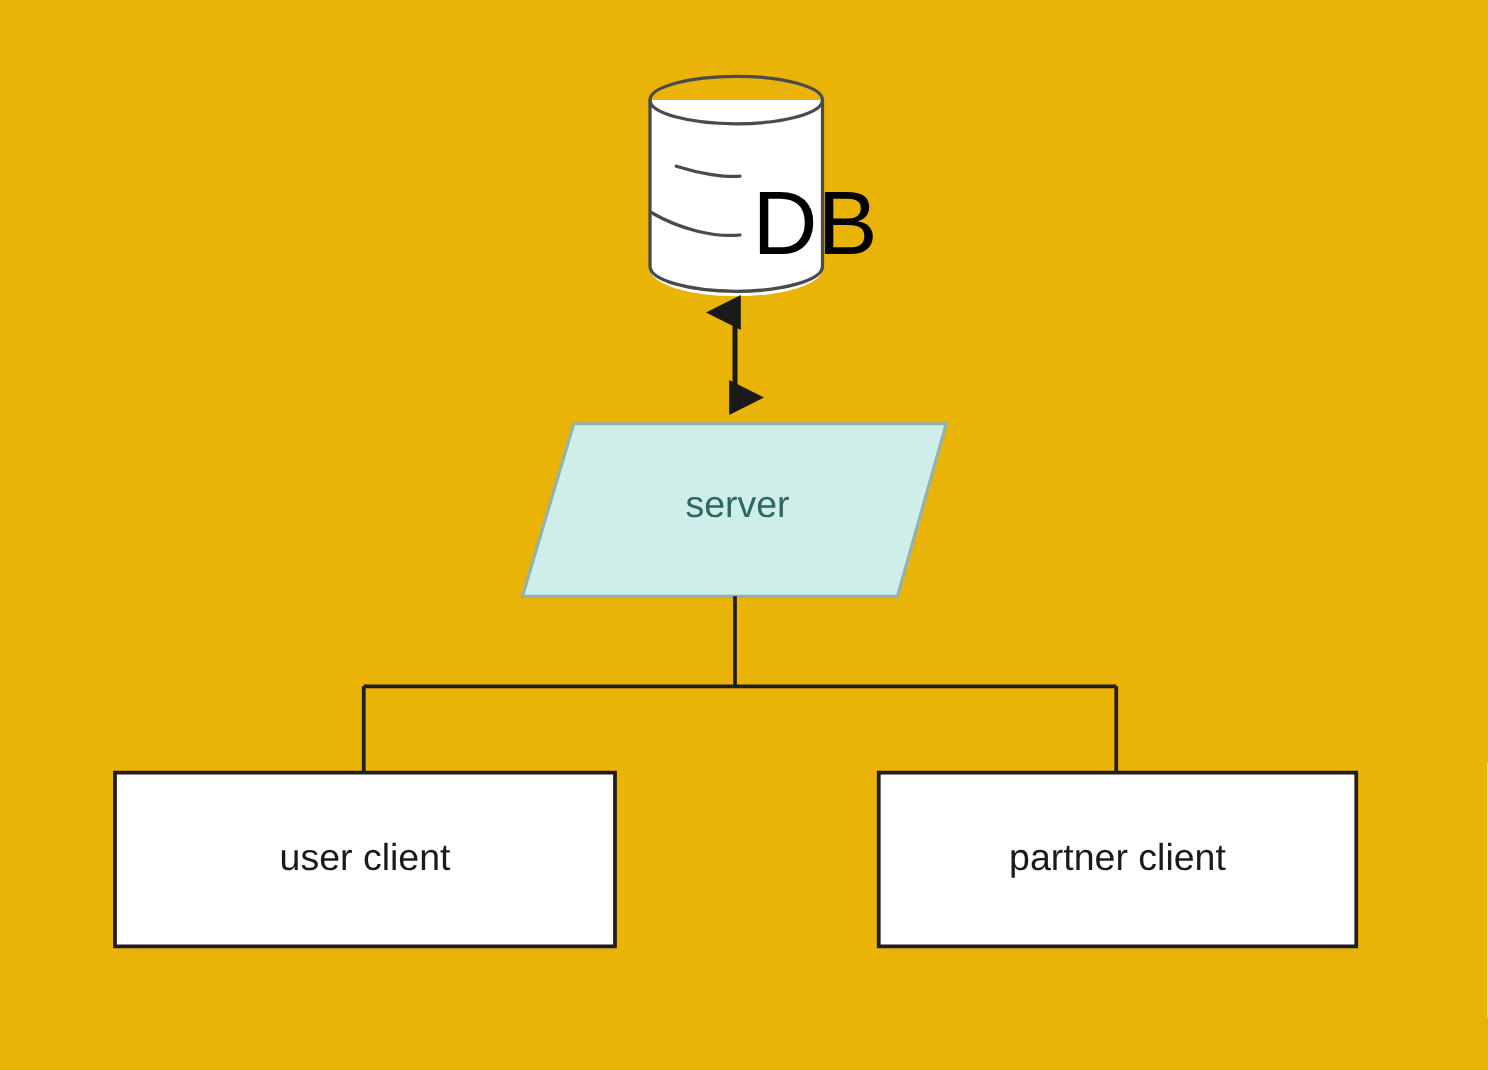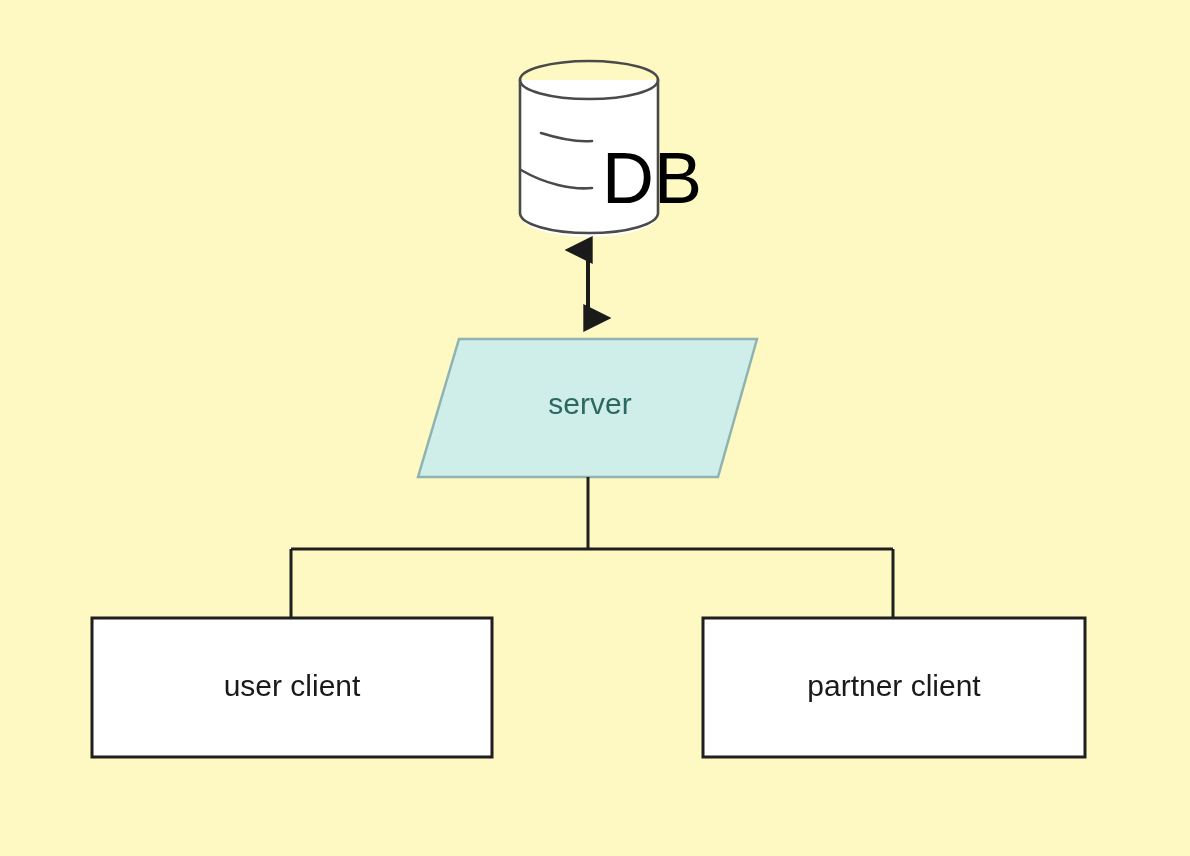--- a/index.html
+++ b/index.html
@@ -11,21 +11,21 @@
   body {
     width: 1190px;
     height: 856px;
     overflow: hidden;
     font-family: "Liberation Sans", sans-serif;
   }
   #diagram-canvas {
     position: relative;
     width: 1190px;
     height: 856px;
-    background: #fef9c3;
+    background: #eab308;
   }
   svg.diagram-svg {
     position: absolute;
     left: 0;
     top: 0;
     width: 1190px;
     height: 856px;
     display: block;
   }
   .node-shape {

